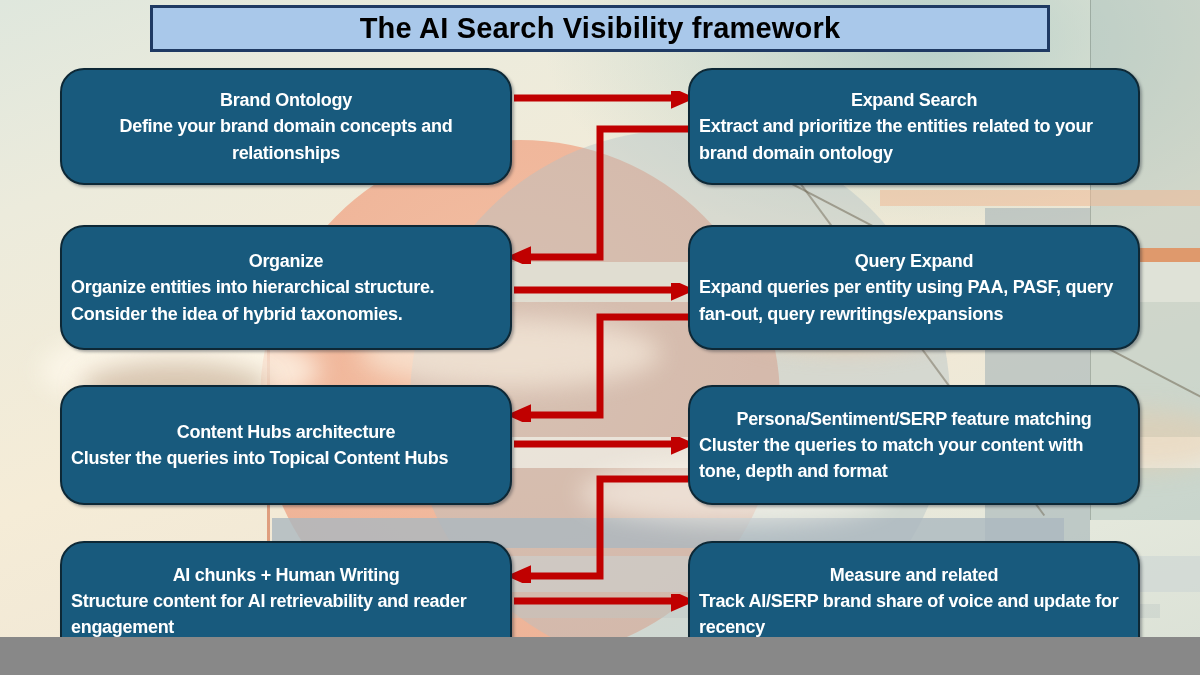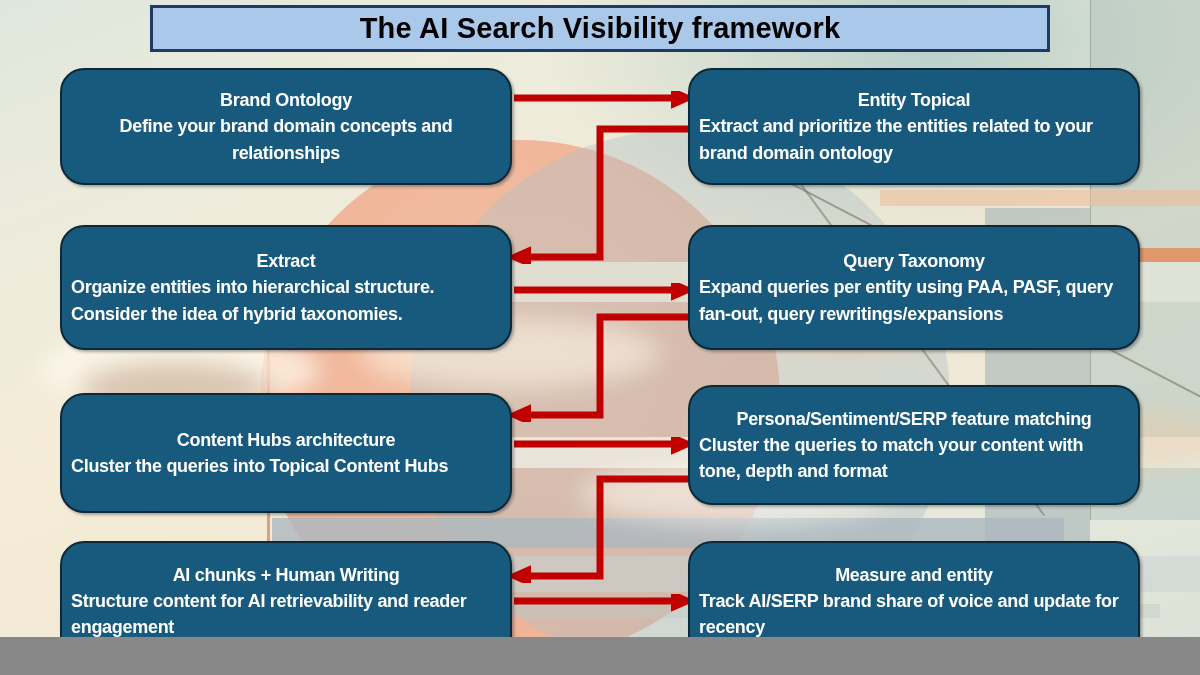--- a/index.html
+++ b/index.html
@@ -52,21 +52,21 @@
   .node{position:absolute;width:452px;z-index:2;background:var(--box-fill);
     border:2px solid var(--box-border);border-radius:24px;
     box-shadow:2px 2px 3px rgba(20,30,40,.35);
     display:flex;flex-direction:column;align-items:stretch;justify-content:center;
     color:var(--box-text);font-size:18px;font-weight:700;line-height:1.45;
     letter-spacing:-.3px;padding:2px 9px;text-align:center;}
   .b0{left:60px;top:68px;height:117px;}
   .b1{left:688px;top:68px;height:117px;}
   .b2{left:60px;top:225px;height:125px;}
   .b3{left:688px;top:225px;height:125px;}
-  .b4{left:60px;top:385px;height:120px;margin-top:8px;}
+  .b4{left:60px;top:385px;height:120px;}
   .b5{left:688px;top:385px;height:120px;}
   .b6{left:60px;top:541px;height:120px;}
   .b7{left:688px;top:541px;height:120px;}
   .box-title{text-align:center;}
   .box-body{text-align:left;}
   .box-body.align-left{text-align:center;}
   .arrows{position:absolute;left:0;top:0;width:1200px;height:675px;z-index:1;}
   .arrows path{stroke:var(--arrow);stroke-width:7;fill:none;}
   .arrows .ah{fill:var(--arrow);}
 </style>
@@ -114,41 +114,41 @@
 
   <div class="title-bar">
     <span>The AI Search Visibility framework</span>
   </div>
 
   <div class="node b0">
     <div class="box-title">Brand Ontology</div>
     <div class="box-body align-left">Define your brand domain concepts and relationships</div>
   </div>
   <div class="node b1">
-    <div class="box-title">Entity Topical</div>
+    <div class="box-title">Expand Search</div>
     <div class="box-body">Extract and prioritize the entities related to your brand domain ontology</div>
   </div>
   <div class="node b2">
-    <div class="box-title">Extract</div>
+    <div class="box-title">Organize</div>
     <div class="box-body">Organize entities into hierarchical structure. Consider the idea of hybrid taxonomies.</div>
   </div>
   <div class="node b3">
-    <div class="box-title">Query Taxonomy</div>
+    <div class="box-title">Query Expand</div>
     <div class="box-body">Expand queries per entity using PAA, PASF, query fan-out, query rewritings/expansions</div>
   </div>
   <div class="node b4">
     <div class="box-title">Content Hubs architecture</div>
     <div class="box-body">Cluster the queries into Topical Content Hubs</div>
   </div>
   <div class="node b5">
     <div class="box-title">Persona/Sentiment/SERP feature matching</div>
     <div class="box-body">Cluster the queries to match your content with tone, depth and format</div>
   </div>
   <div class="node b6">
     <div class="box-title">AI chunks + Human Writing</div>
     <div class="box-body">Structure content for AI retrievability and reader engagement</div>
   </div>
   <div class="node b7">
-    <div class="box-title">Measure and entity</div>
+    <div class="box-title">Measure and related</div>
     <div class="box-body">Track AI/SERP brand share of voice and update for recency</div>
   </div>
 
 </div>
 
 </body></html>

